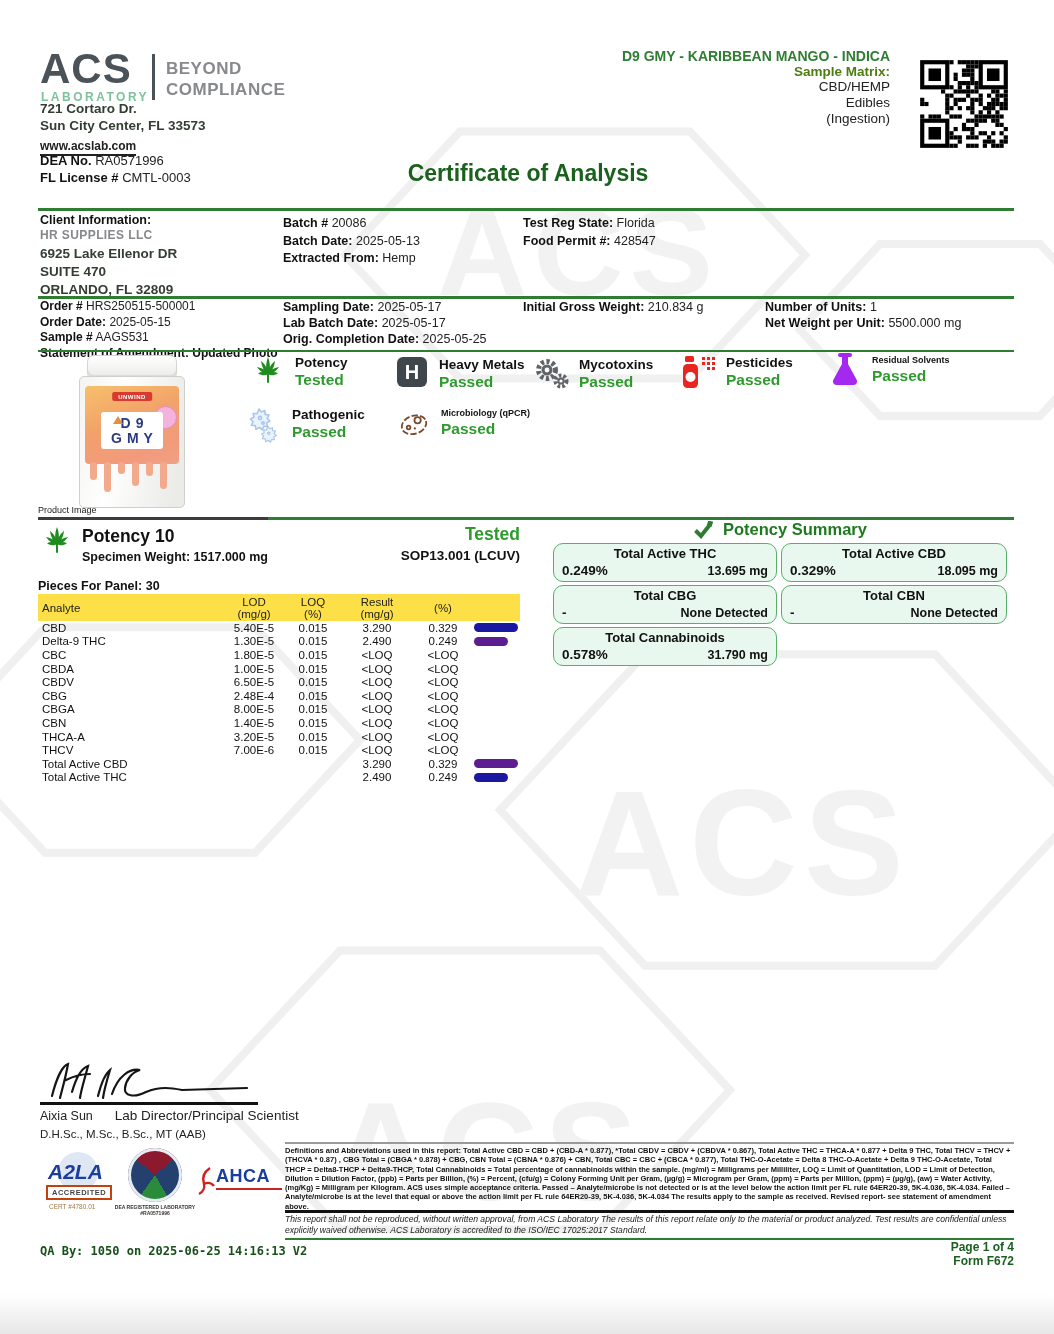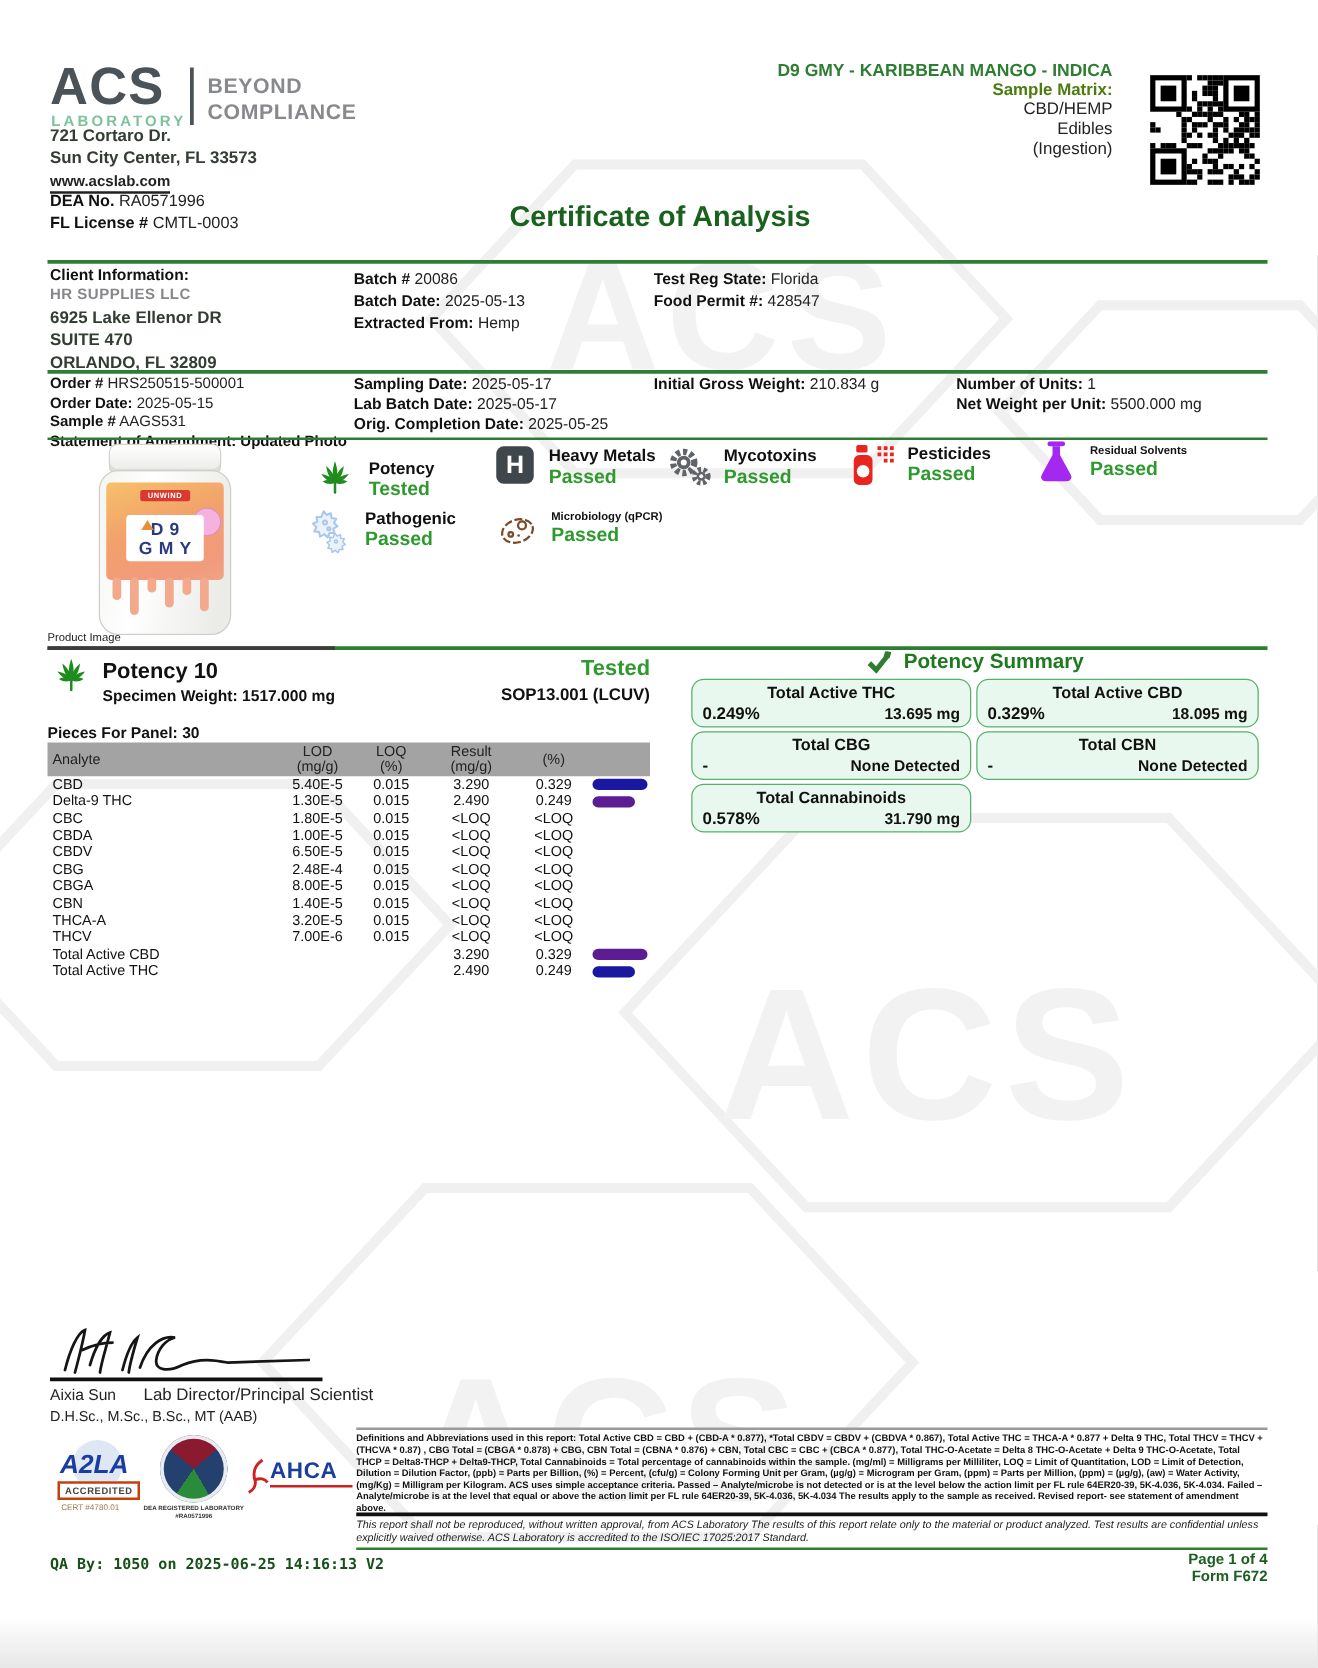--- a/index.html
+++ b/index.html
@@ -32,42 +32,42 @@
   .badge-icon{width:36px;display:flex;justify-content:center;}
   .badge-title{display:block;font-size:13.5px;font-weight:800;color:#111;line-height:15px;}
   .badge-title.small{font-size:9px;line-height:11px;padding-top:2px;}
   .badge-status{display:block;font-size:15.5px;font-weight:800;color:#2e9a2e;line-height:19px;}
   .hsq{width:30px;height:30px;background:#40474c;border-radius:6px;color:#fff;font-size:20px;font-weight:900;
        display:flex;align-items:center;justify-content:center;}
   
   .jar{width:138px;height:153px;}
   .jar-lid{position:absolute;left:25px;top:0;width:88px;height:23px;background:linear-gradient(#ffffff,#e9e9e6);
            border:1px solid #d4d4d0;border-radius:7px;box-shadow:inset 0 -4px 0 #deded9;}
-  .jar-body{position:absolute;left:17px;top:21px;width:104px;height:130px;border:1px solid #cfcfcb;border-radius:16px;
+  .jar-body{position:absolute;left:17px;top:21px;width:104px;height:130px;border:1px solid #cfcfcb;border-radius:5px;
             background:linear-gradient(100deg,#f4f4f2,#ffffff 35%,#ebebE8 90%);overflow:hidden;}
   .jar-label{position:absolute;left:5px;top:9px;right:5px;height:78px;border-radius:4px;
              background:linear-gradient(160deg,#f6c06a,#f2a16b 45%,#f29a7c 80%,#f0a184);}
   .jar-brand{position:absolute;left:50%;top:6px;transform:translateX(-50%);background:#d93a2f;color:#fff;
              font-size:6px;font-weight:800;padding:1.5px 6px;border-radius:2px;letter-spacing:.5px;}
   .jar-sticker{position:absolute;right:2px;top:20px;width:21px;height:21px;border-radius:50%;
                background:#f3b3dd;border:1px solid #e48cc4;}
   .jar-titlebox{position:absolute;left:50%;top:26px;transform:translateX(-50%);width:62px;background:#fff;
                 border-radius:3px;padding:4px 0 3px;text-align:center;}
   .jar-t{font-size:14px;font-weight:900;color:#2b3a7e;letter-spacing:5px;line-height:15px;text-indent:5px;}
   .jar-tri{position:absolute;left:28px;top:30px;width:0;height:0;border-left:5px solid transparent;
            border-right:5px solid transparent;border-bottom:8px solid #e88f3e;}
   .drip{position:absolute;top:85px;width:7px;border-radius:4px;background:#f2a98c;}
   
   .pot-title{font-size:17.5px;font-weight:800;}
   .pot-spec{font-size:12.5px;font-weight:800;}
   .pot-tested{font-size:17.5px;font-weight:800;color:#2e9a2e;text-align:right;}
   .pot-method{font-size:13.5px;font-weight:700;text-align:right;}
   .pieces{font-size:12.5px;font-weight:800;}
   .ptable{width:482px;font-size:11.5px;}
-  .phead{display:grid;grid-template-columns:186px 60px 58px 70px 62px 46px;background:#a3a3a3;
+  .phead{display:grid;grid-template-columns:186px 60px 58px 70px 62px 46px;background:#fde047;
          align-items:center;height:27px;color:#222;}
   .phead .c{text-align:center;line-height:12px;}
   .phead .a{padding-left:4px;text-align:left;}
   .prow{display:grid;grid-template-columns:186px 60px 58px 70px 62px 46px;height:13.6px;align-items:center;}
   .prow .c{text-align:center;}
   .prow .a{padding-left:4px;text-align:left;}
   .bar{height:9px;border-radius:4.5px;}
   
   .sum-title{font-size:16.5px;font-weight:800;color:#1e7a1e;display:flex;align-items:center;justify-content:center;gap:10px;}
   .sum-grid{display:grid;grid-template-columns:224px 226px;column-gap:4px;row-gap:3px;}
@@ -331,21 +331,21 @@
   <div class="abs kv" style="left:523px;top:300px">
     <b>Initial Gross Weight:</b> <span>210.834 g</span></div>
   <div class="abs col" style="left:765px;top:300px">
     <p class="kv" style="margin-bottom:2px"><b>Number of Units:</b> <span>1</span></p>
     <p class="kv"><b>Net Weight per Unit:</b> <span>5500.000 mg</span></p>
   </div>
 
   <div class="abs rule" style="left:38px;top:350px;width:976px;height:2px"></div>
 
   <div id="badges">
-      <div class="badge" style="left: 250px; top: 367px;">
+      <div class="badge" style="left: 250px; top: 355px;">
         <span class="badge-icon">
           <svg width="34" height="34" viewBox="0 0 34 34">
             <g fill="#1e8c1e" transform="translate(17,19)">
     <path d="M0 -17 C2.5 -10 2.5 -4 0 1 C-2.5 -4 -2.5 -10 0 -17Z"></path>
     <path transform="rotate(28)" d="M0 -15 C2.3 -9 2.3 -3.5 0 1 C-2.3 -3.5 -2.3 -9 0 -15Z"></path>
     <path transform="rotate(-28)" d="M0 -15 C2.3 -9 2.3 -3.5 0 1 C-2.3 -3.5 -2.3 -9 0 -15Z"></path>
     <path transform="rotate(58)" d="M0 -13 C2.2 -8 2.2 -3 0 1 C-2.2 -3 -2.2 -8 0 -13Z"></path>
     <path transform="rotate(-58)" d="M0 -13 C2.2 -8 2.2 -3 0 1 C-2.2 -3 -2.2 -8 0 -13Z"></path>
     <path transform="rotate(85)" d="M0 -10 C2 -6.5 2 -2.5 0 1 C-2 -2.5 -2 -6.5 0 -10Z"></path>
     <path transform="rotate(-85)" d="M0 -10 C2 -6.5 2 -2.5 0 1 C-2 -2.5 -2 -6.5 0 -10Z"></path>

